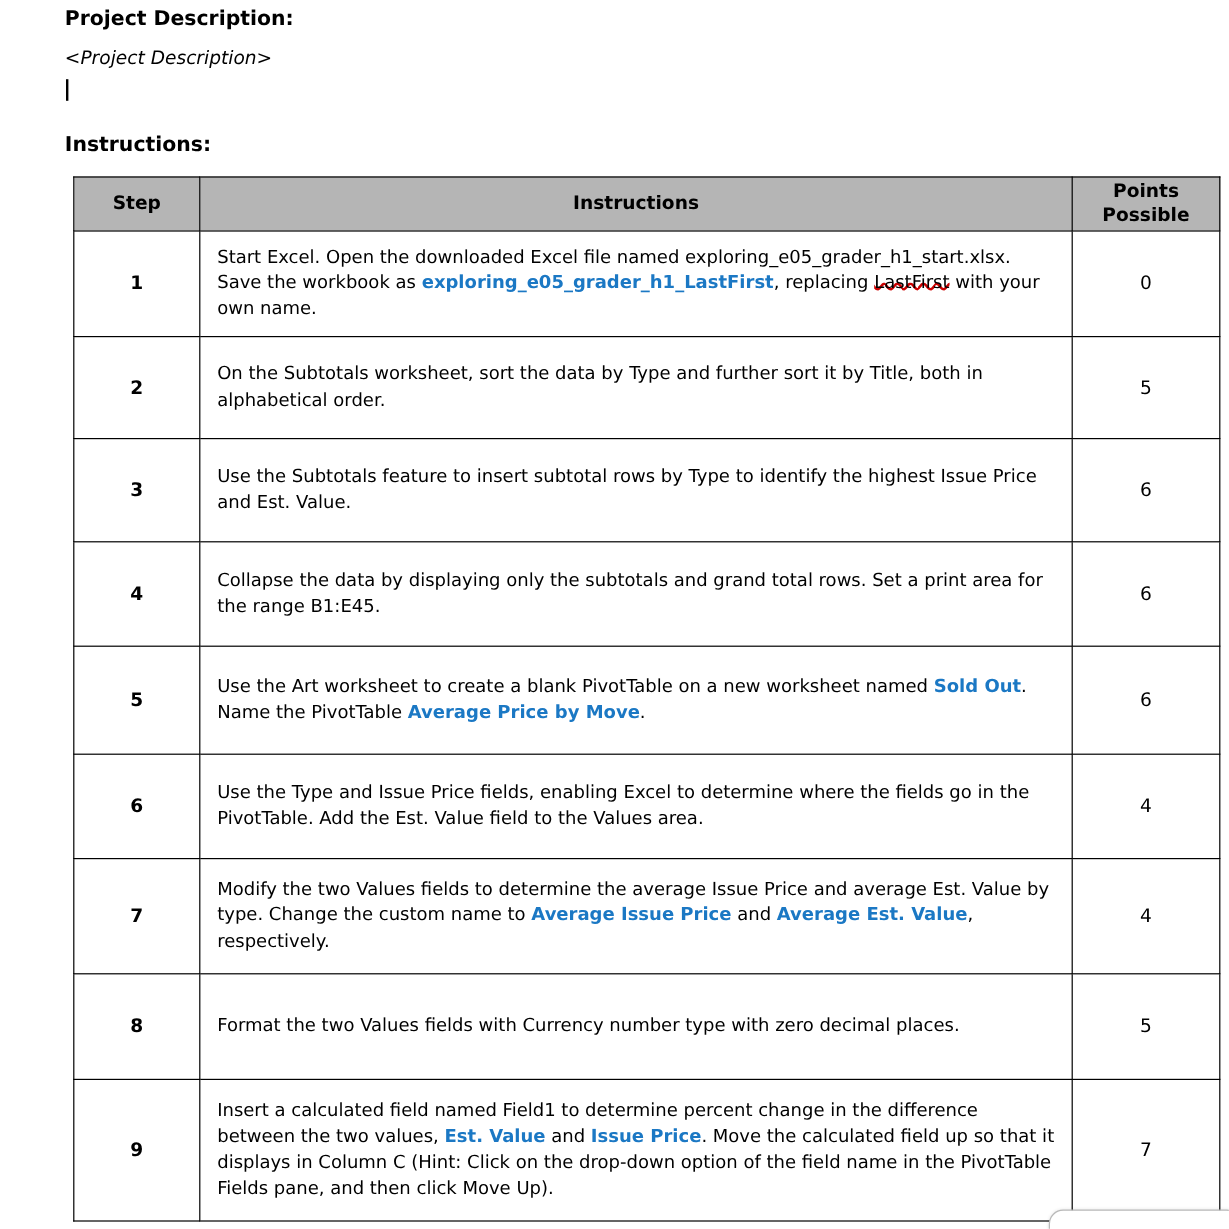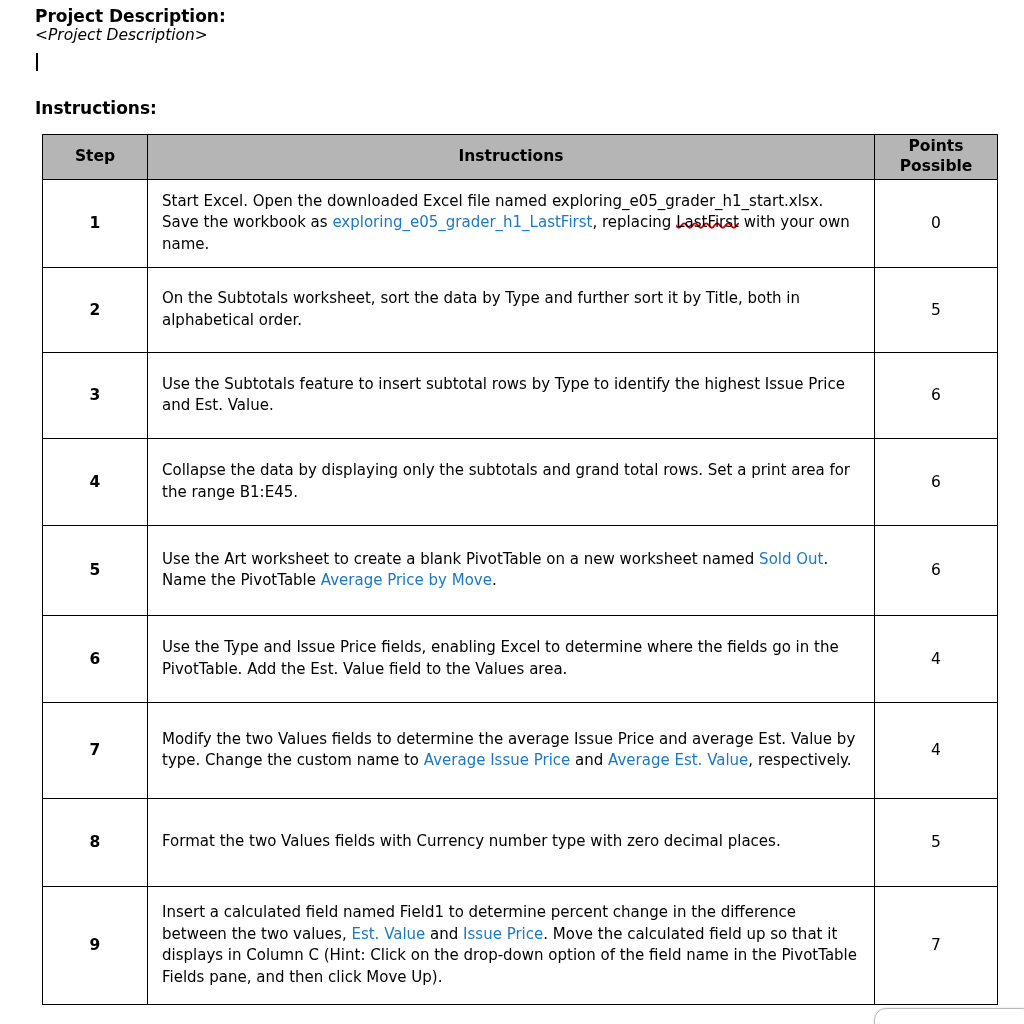--- a/index.html
+++ b/index.html
@@ -1,21 +1,21 @@
 <!DOCTYPE html>
 <html style="--accent-blue: #1b78c4; --header-bg: #b5b5b5; --squiggle-red: #cc0000;"><head>
 <meta charset="utf-8">
 <style>
   * { box-sizing: border-box; margin: 0; padding: 0; }
   html, body { width: 1024px; height: 1024px; overflow: hidden; background: #fff; }
   body { font-family: "DejaVu Sans", "Liberation Sans", sans-serif; color: #000; }
-  .page { position: relative; width: 1024px; height: 1024px; padding: 6px 27px 0 35px; }
+  .page { position: relative; width: 1024px; height: 1024px; padding: 6px 27px 0 54px; }
 
   .heading { font-weight: bold; font-size: 17px; line-height: 1.2; }
-  .placeholder-line { font-style: italic; font-size: 15.5px; }
+  .placeholder-line { font-style: italic; font-size: 15.5px; margin-top: 13px; }
   .text-cursor { width: 2px; height: 18px; background: #000; margin-top: 9px; margin-left: 1px; }
   .instructions-heading { margin-top: 27px; }
   .intro-line { font-size: 16px; margin-top: 17px; }
 
   table.grading { border-collapse: collapse; table-layout: fixed; width: 955px; margin: 15px 0 0 7px; }
   table.grading th, table.grading td { border: 1.5px solid #000; }
   table.grading th {
     background: var(--header-bg, #b5b5b5);
     font-size: 15.5px; font-weight: bold; height: 45px;
     line-height: 1.25; text-align: center; vertical-align: middle; padding: 2px 6px;
@@ -32,21 +32,21 @@
   tbody tr:nth-child(2) { height: 85px; }
   tbody tr:nth-child(3) { height: 86px; }
   tbody tr:nth-child(4) { height: 87px; }
   tbody tr:nth-child(5) { height: 90px; }
   tbody tr:nth-child(6) { height: 87px; }
   tbody tr:nth-child(7) { height: 96px; }
   tbody tr:nth-child(8) { height: 88px; }
   tbody tr:nth-child(9) { height: 118px; }
 
   .seg-italic { }
-  .seg-blue { font-weight: normal; color: var(--accent-blue, #1b78c4); }
+  .seg-blue { font-weight: bold; color: var(--accent-blue, #1b78c4); }
   .seg-lastfirst {
     text-decoration: var(--squiggle-red, #cc0000) wavy underline;
     text-decoration-thickness: 2px;
     text-underline-offset: -5px;
     text-decoration-skip-ink: none;
   }
 
   .corner-artifact {
     position: absolute; right: -10px; bottom: -12px;
     width: 160px; height: 28px;

